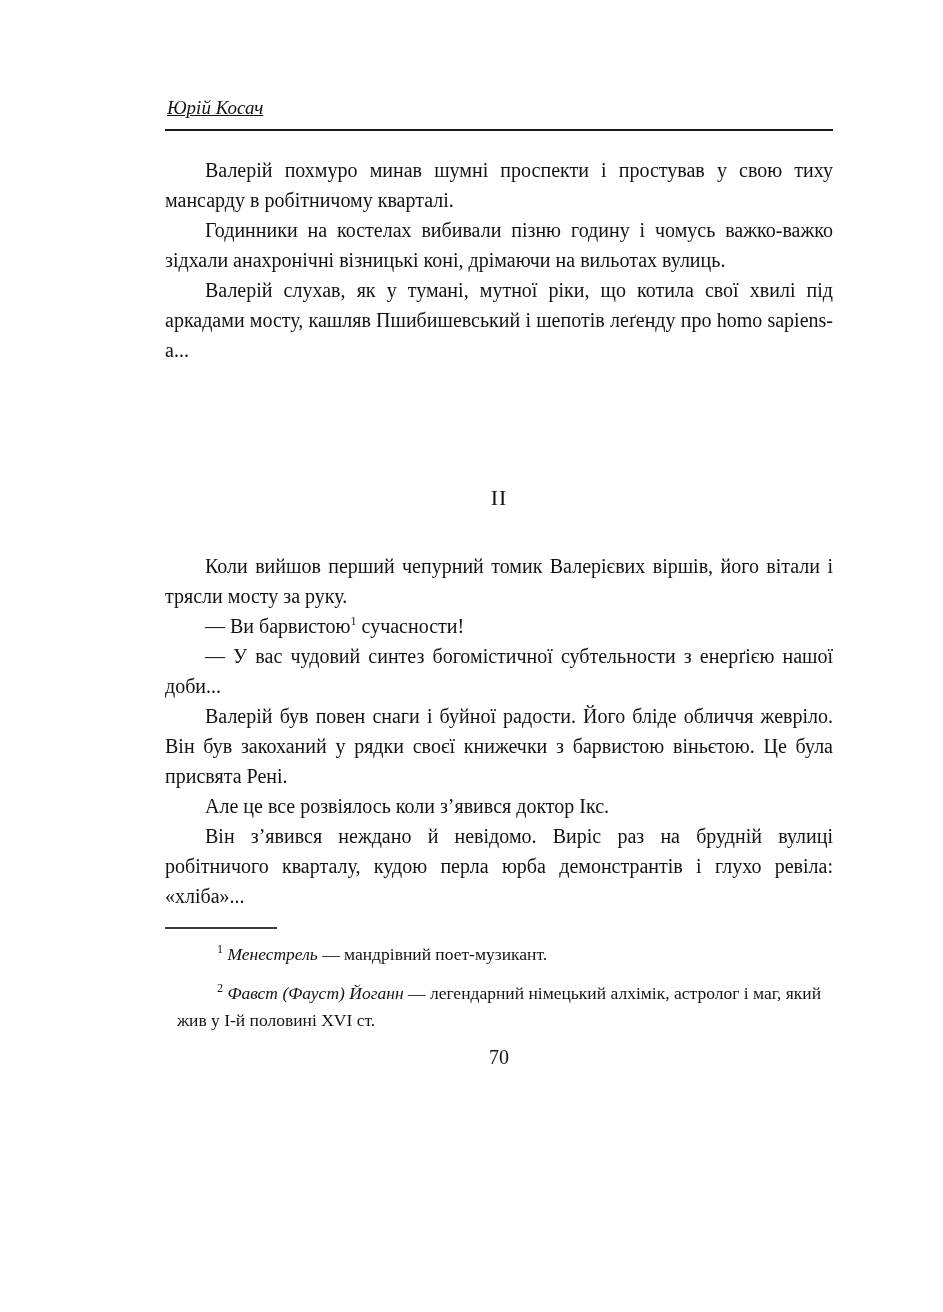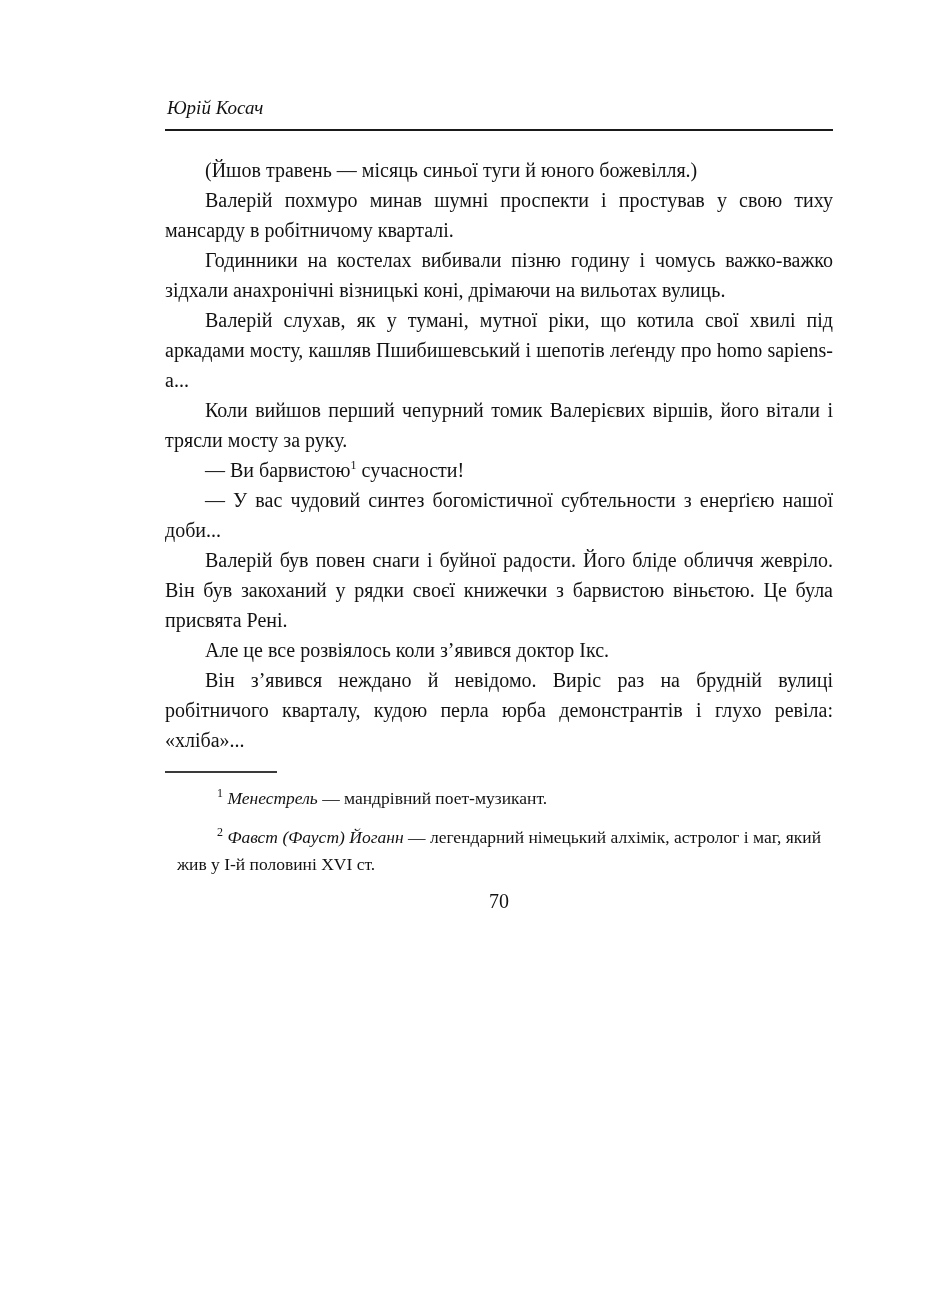--- a/index.html
+++ b/index.html
@@ -21,20 +21,21 @@
     padding: 97px 110px 0 165px;
   }
   .running-header {
     margin: 0;
   }
   .author {
     font-style: italic;
     font-size: 19px;
     line-height: 22px;
     margin: 0 0 10px 2px;
+    text-decoration: underline;
   }
   .header-rule {
     border: none;
     border-top: 2px solid #1a1a1a;
     margin: 0;
   }
   main {
     margin-top: 24px;
   }
   p.body {
@@ -81,26 +82,26 @@
 <body>
 
 <div class="page">
   <header class="running-header">
     <p class="author">Юрій Косач</p>
     <hr class="header-rule">
   </header>
 
   <main>
     <section id="intro-paragraphs">
-        <p class="body"><span>(Йшов травень — місяць синьої туги й юного божевілля.)</span></p>
         <p class="body"><span>Валерій похмуро минав шумні проспекти і простував у свою тиху мансарду в робітничому кварталі.</span></p>
         <p class="body"><span>Годинники на костелах вибивали пізню годину і чомусь важко-важко зідхали анахронічні візницькі коні, дрімаючи на вильотах вулиць.</span></p>
         <p class="body"><span>Валерій слухав, як у тумані, мутної ріки, що котила свої хвилі під аркадами мосту, кашляв Пшибишевський і шепотів леґенду про homo sapiens-a...</span></p>
       </section>
 
+    <h2 class="section-heading">II</h2>
 
     <section id="section-paragraphs">
         <p class="body"><span>Коли вийшов перший чепурний томик Валерієвих віршів, його вітали і трясли мосту за руку.</span></p>
         <p class="body"><span>— Ви барвистою</span><sup>1</sup><span> сучасности!</span></p>
         <p class="body"><span>— У вас чудовий синтез богомістичної субтельности з енерґією нашої доби...</span></p>
         <p class="body"><span>Валерій був повен снаги і буйної радости. Його бліде обличчя жевріло. Він був закоханий у рядки своєї книжечки з барвистою віньєтою. Це була присвята Рені.</span></p>
         <p class="body"><span>Але це все розвіялось коли з’явився доктор Ікс.</span></p>
         <p class="body"><span>Він з’явився неждано й невідомо. Виріс раз на брудній вулиці робітничого кварталу, кудою перла юрба демонстрантів і глухо ревіла: «хліба»...</span></p>
       </section>
   </main>

